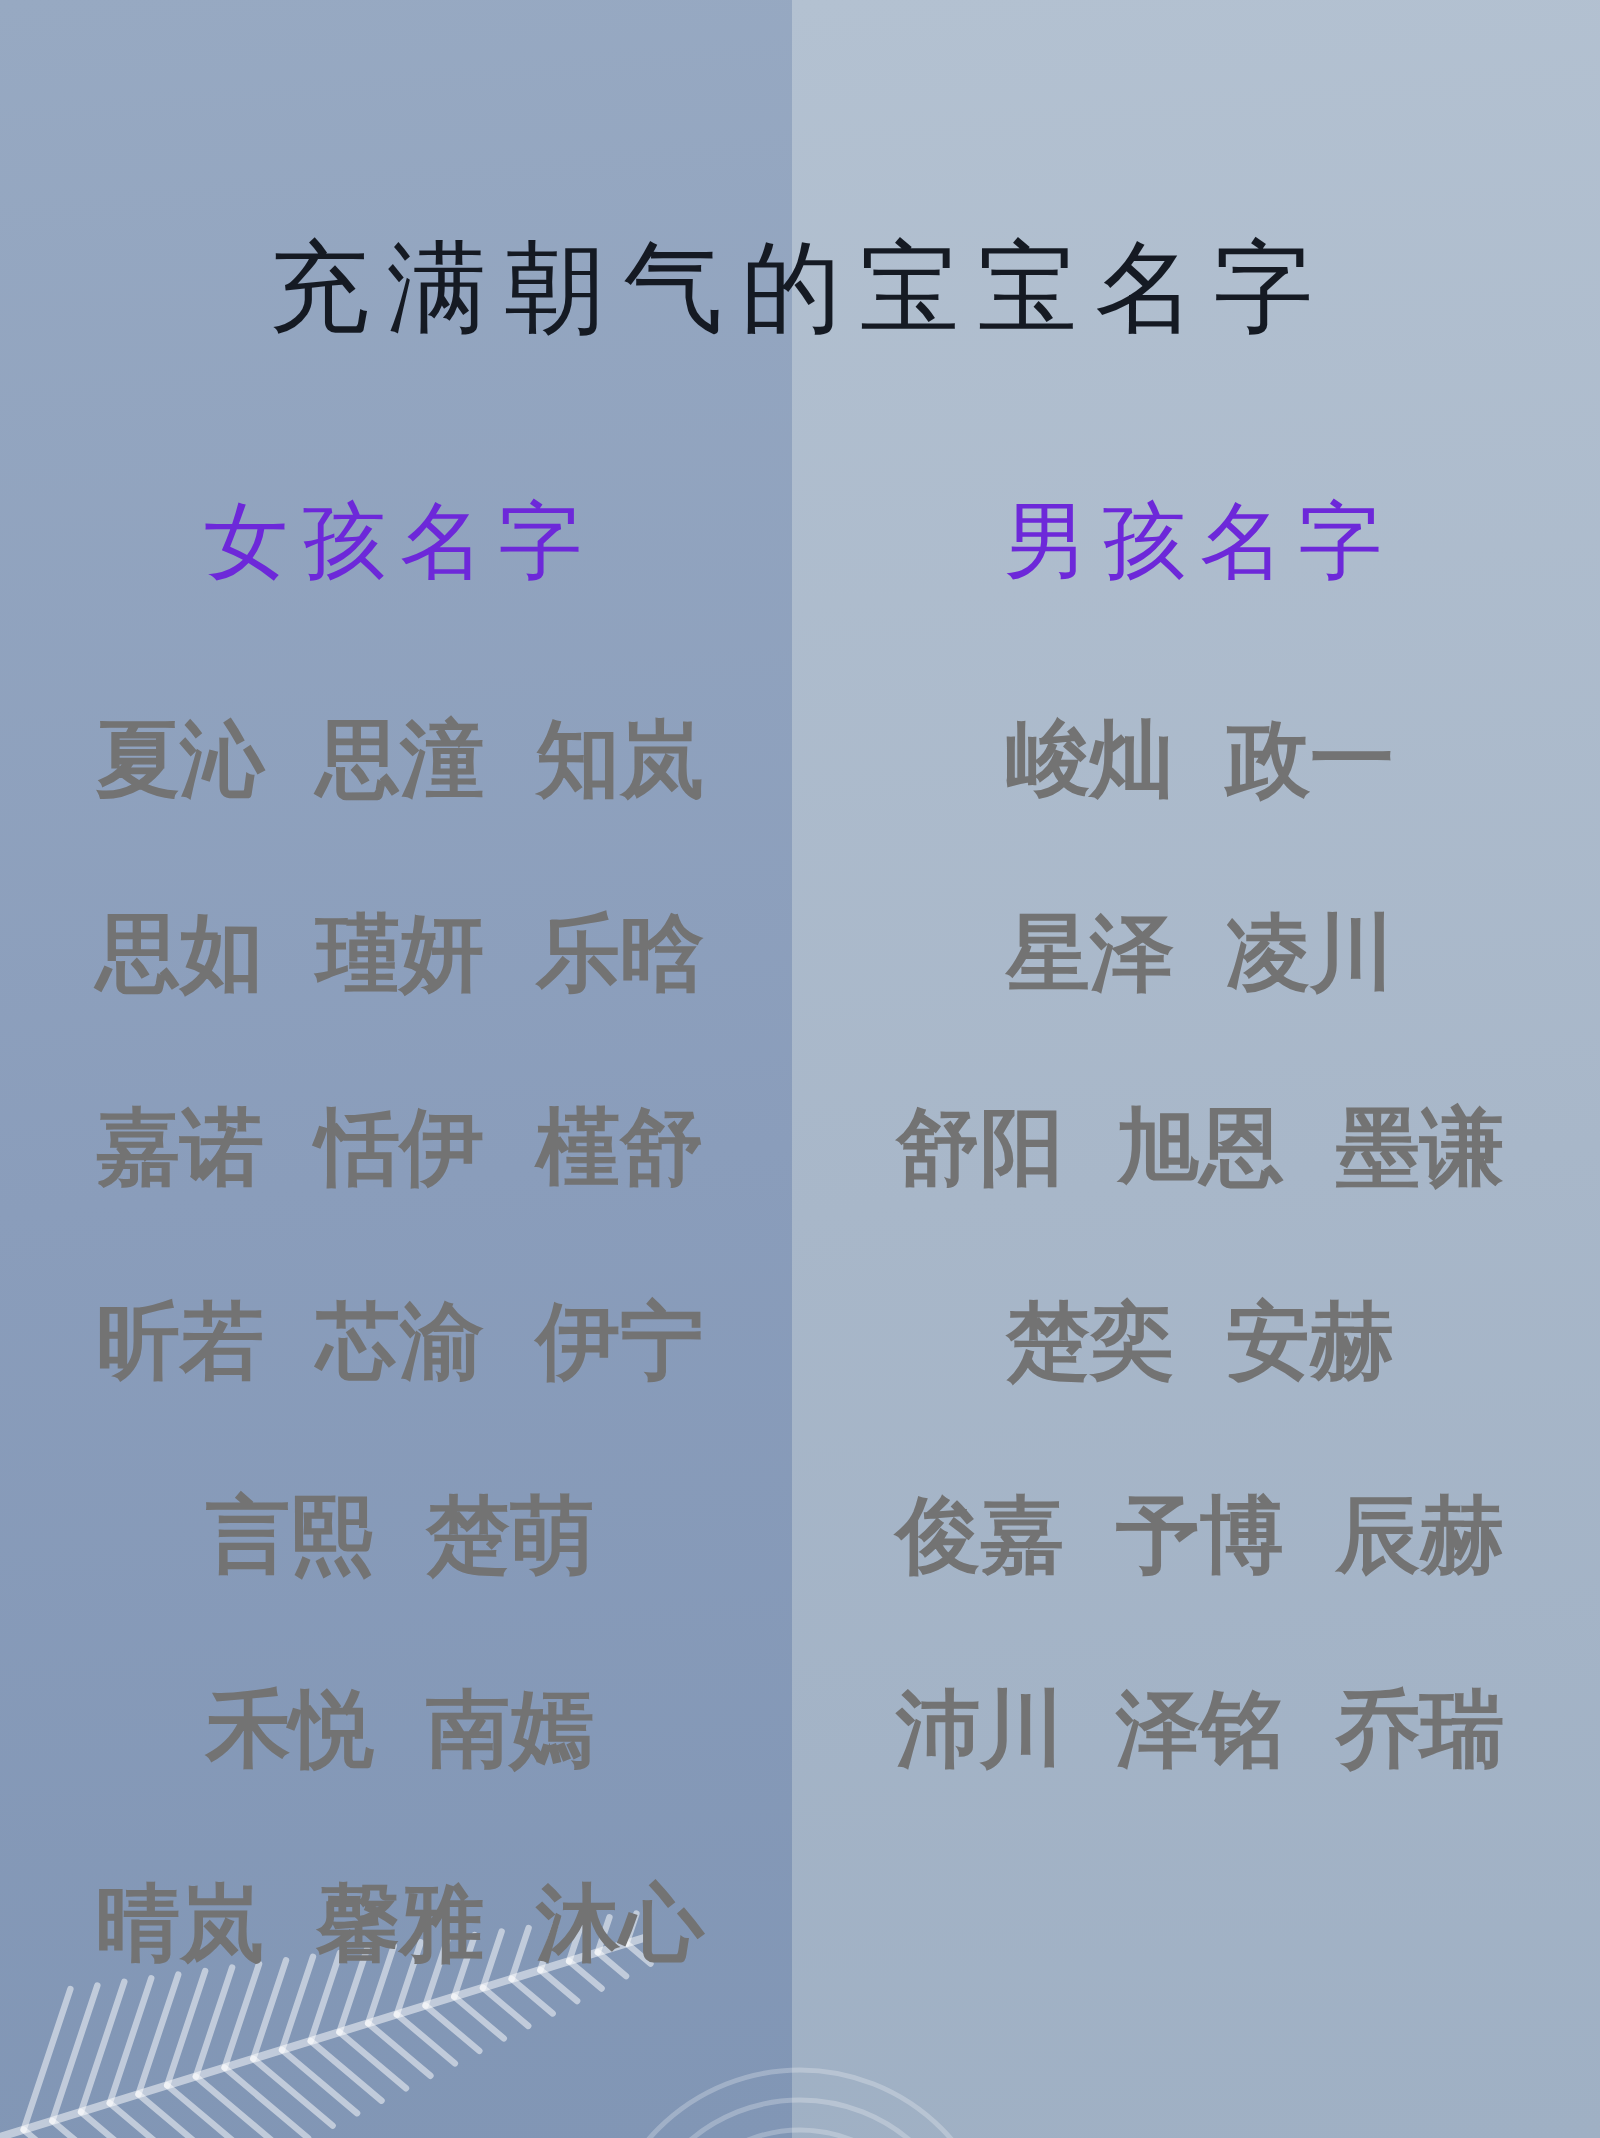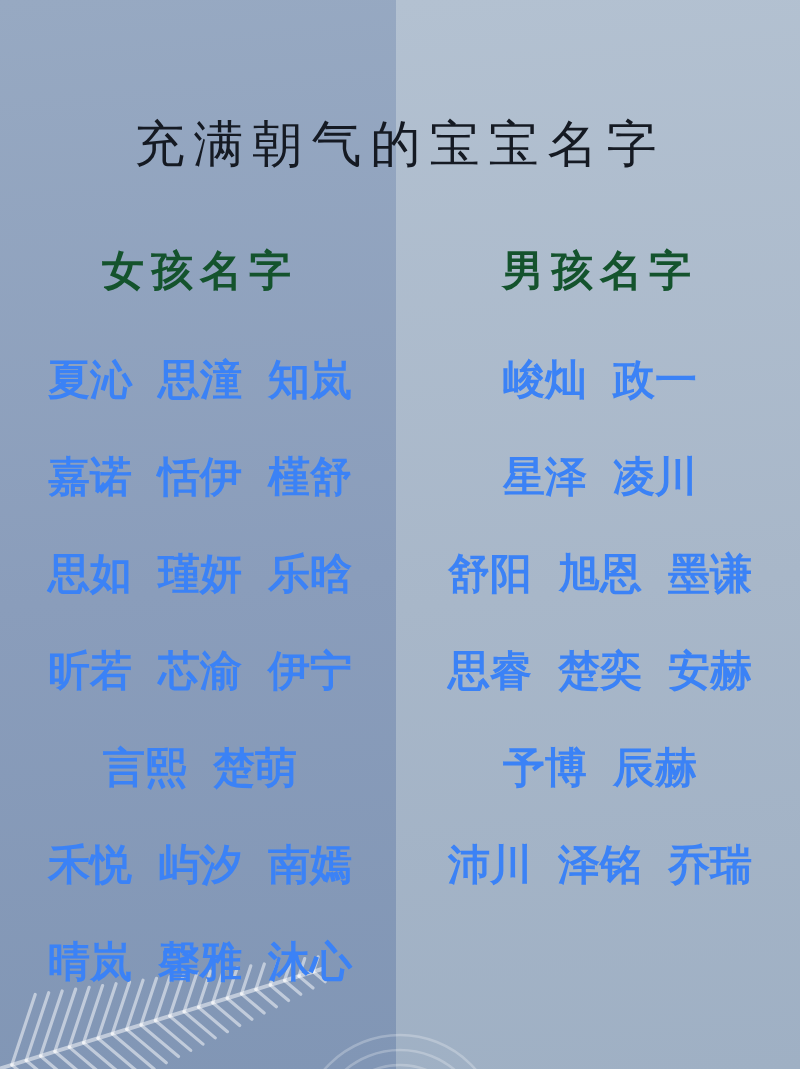--- a/index.html
+++ b/index.html
@@ -19,29 +19,29 @@
   .page-title{
     position:absolute;top:119px;left:0;width:100%;margin:0;
     text-align:center;font-size:50px;line-height:1;font-weight:400;
     letter-spacing:9px;color:#151a23;z-index:3;
   }
   .columns{
     position:absolute;top:250px;left:0;right:0;display:flex;z-index:3;
   }
   .col{width:50%;display:flex;flex-direction:column;align-items:center;}
   .col-header{
-    margin:0 0 64px;font-size:42px;line-height:1;font-weight:700;
-    letter-spacing:7px;color:#14532d;
+    margin:0 0 64px;font-size:42px;line-height:1;font-weight:400;
+    letter-spacing:7px;color:#6d28d9;
   }
   .name-row{
     display:flex;gap:26px;height:48px;line-height:48px;
     margin-bottom:49px;justify-content:center;
   }
   .name{
-    font-size:42px;font-weight:700;color:#3b82f6;white-space:nowrap;
+    font-size:42px;font-weight:700;color:#737373;white-space:nowrap;
   }
   .leaf-svg{position:absolute;left:-10px;bottom:-8px;z-index:1;}
   .arc-svg{position:absolute;left:0;bottom:0;z-index:1;}
 </style>
 </head>
 <body>
 
 <div class="poster">
   <div class="bg-left"></div>
   <div class="bg-right"></div>
@@ -50,41 +50,40 @@
 
   <div class="columns">
       <section class="col">
         <h2 class="col-header">女孩名字</h2>
         <div class="name-row">
           <span class="name">夏沁</span>
           <span class="name">思潼</span>
           <span class="name">知岚</span>
         </div>
         <div class="name-row">
+          <span class="name">思如</span>
+          <span class="name">瑾妍</span>
+          <span class="name">乐晗</span>
+        </div>
+        <div class="name-row">
           <span class="name">嘉诺</span>
           <span class="name">恬伊</span>
           <span class="name">槿舒</span>
-        </div>
-        <div class="name-row">
-          <span class="name">思如</span>
-          <span class="name">瑾妍</span>
-          <span class="name">乐晗</span>
         </div>
         <div class="name-row">
           <span class="name">昕若</span>
           <span class="name">芯渝</span>
           <span class="name">伊宁</span>
         </div>
         <div class="name-row">
           <span class="name">言熙</span>
           <span class="name">楚萌</span>
         </div>
         <div class="name-row">
           <span class="name">禾悦</span>
-          <span class="name">屿汐</span>
           <span class="name">南嫣</span>
         </div>
         <div class="name-row">
           <span class="name">晴岚</span>
           <span class="name">馨雅</span>
           <span class="name">沐心</span>
         </div>
       </section>
       <section class="col">
         <h2 class="col-header">男孩名字</h2>
@@ -95,25 +94,25 @@
         <div class="name-row">
           <span class="name">星泽</span>
           <span class="name">凌川</span>
         </div>
         <div class="name-row">
           <span class="name">舒阳</span>
           <span class="name">旭恩</span>
           <span class="name">墨谦</span>
         </div>
         <div class="name-row">
-          <span class="name">思睿</span>
           <span class="name">楚奕</span>
           <span class="name">安赫</span>
         </div>
         <div class="name-row">
+          <span class="name">俊嘉</span>
           <span class="name">予博</span>
           <span class="name">辰赫</span>
         </div>
         <div class="name-row">
           <span class="name">沛川</span>
           <span class="name">泽铭</span>
           <span class="name">乔瑞</span>
         </div>
       </section>
     </div>

